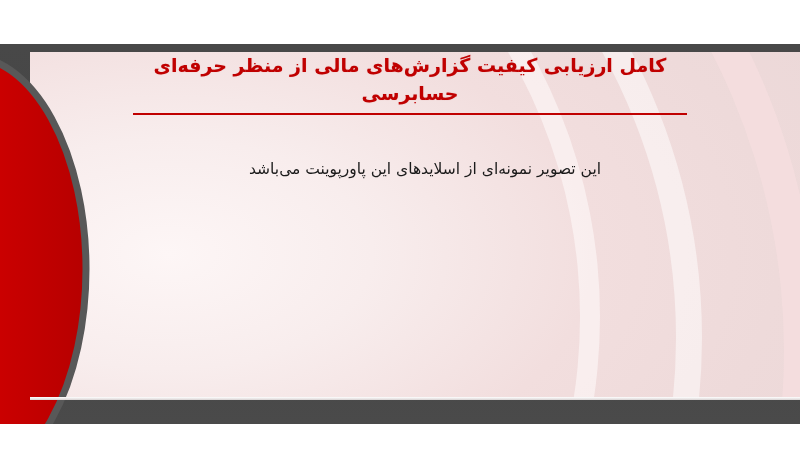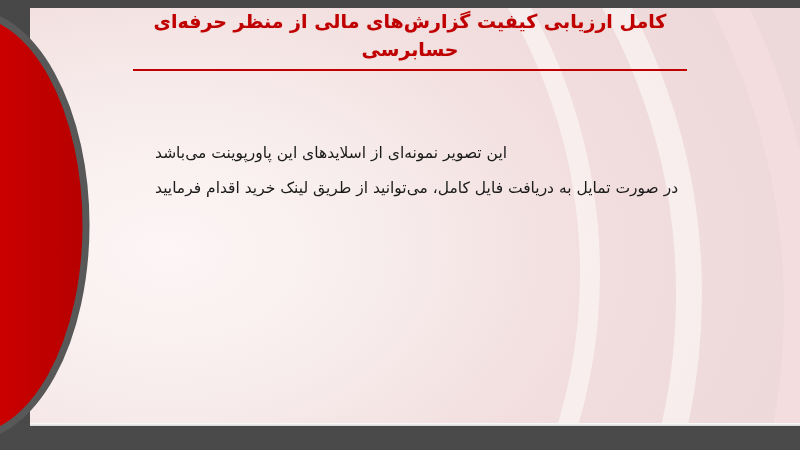--- a/index.html
+++ b/index.html
@@ -6,23 +6,24 @@
     margin: 0;
     padding: 0;
     background: #ffffff;
   }
   body {
     font-family: "DejaVu Sans", sans-serif;
   }
   #slide {
     position: relative;
     width: 800px;
-    height: 450px;
+    height: 380px;
     overflow: hidden;
     background: #474747;
+    margin-top: 44px;
   }
   
   .frame {
     position: absolute;
     inset: 0;
     background: #4a4a4a;
     background: linear-gradient(180deg, #484848 0%, #454545 50%, #4a4a4a 100%);
   }
   
   .page {
@@ -122,25 +123,25 @@
   .title-rule {
     margin: 6px auto 0 auto;
     width: 554px;
     height: 0;
     border-top: 2px solid #c00000;
   }
   
   .body-block {
     position: absolute;
     right: 105px;
-    top: 136px;
+    top: 108px;
     width: 540px;
     z-index: 5;
     direction: rtl;
-    text-align: left;
+    text-align: center;
   }
   .body-line {
     color: #1a1a1a;
     font-size: 15.5px;
     line-height: 2.25;
     white-space: nowrap;
   }
   
   .bottom-edge {
     position: absolute;
@@ -183,18 +184,17 @@
     </svg>
   </div>
 
   <div class="title-block">
     <div class="title-text">کامل ارزیابی کیفیت گزارش‌های مالی از منظر حرفه‌ای حسابرسی</div>
     <div class="title-rule"></div>
   </div>
 
   <div class="body-block">
     <div class="body-line">این تصویر نمونه‌ای از اسلایدهای این پاورپوینت می‌باشد</div>
-    <div class="body-line">در صورت تمایل به دریافت فایل کامل، می‌توانید از طریق لینک خرید اقدام فرمایید</div>
   </div>
 
   <div class="bottom-edge"></div>
 
 </div>
 
 </body></html>

